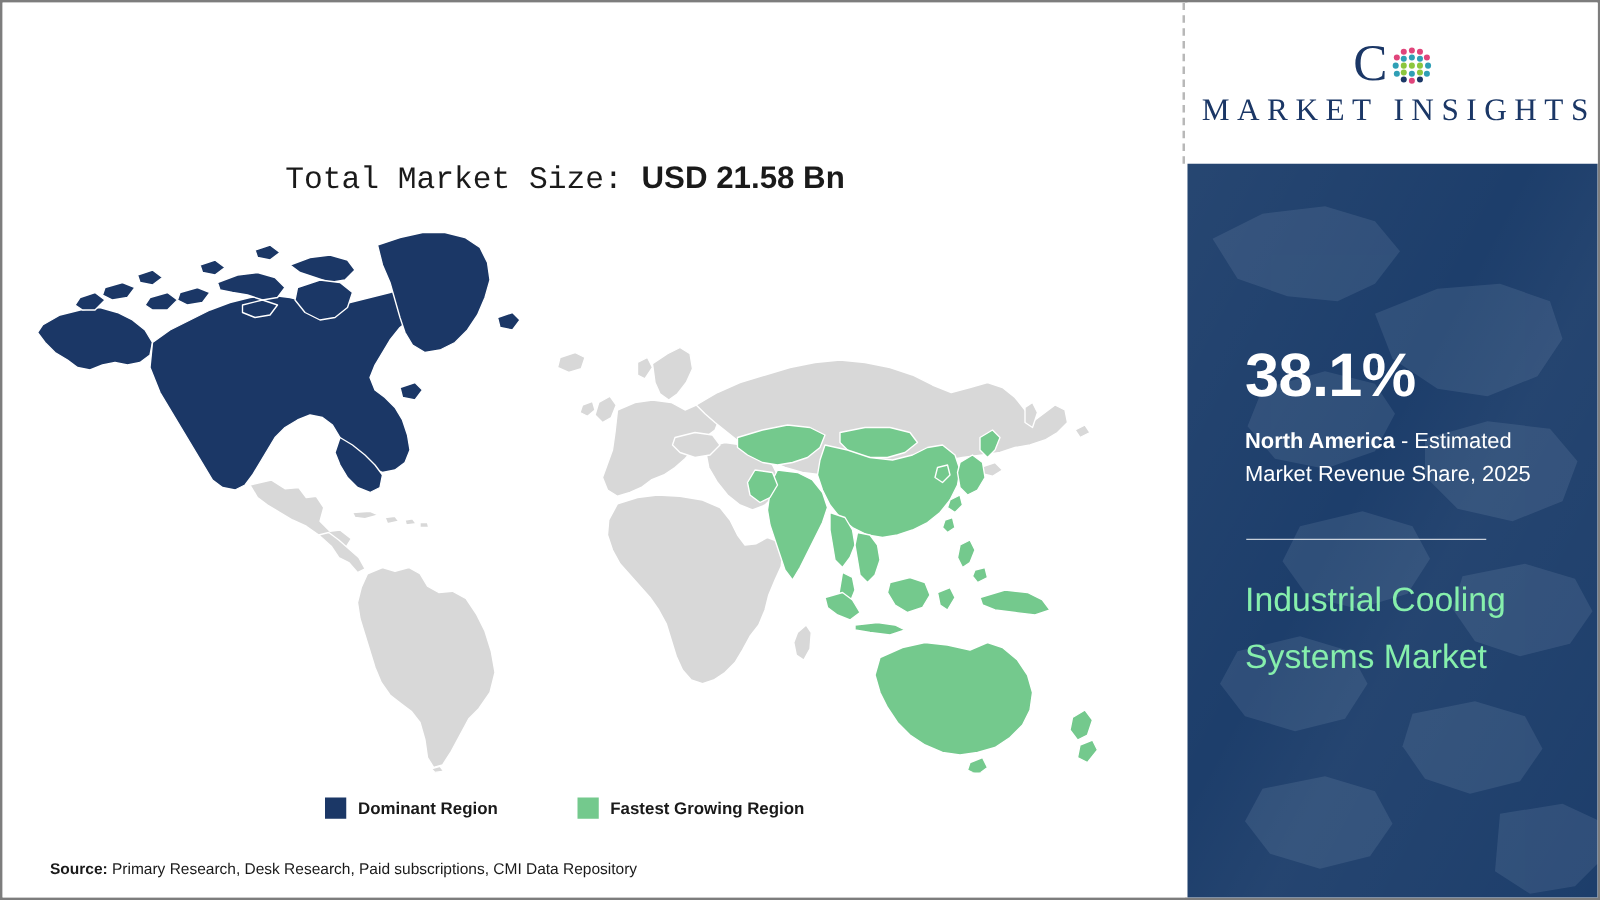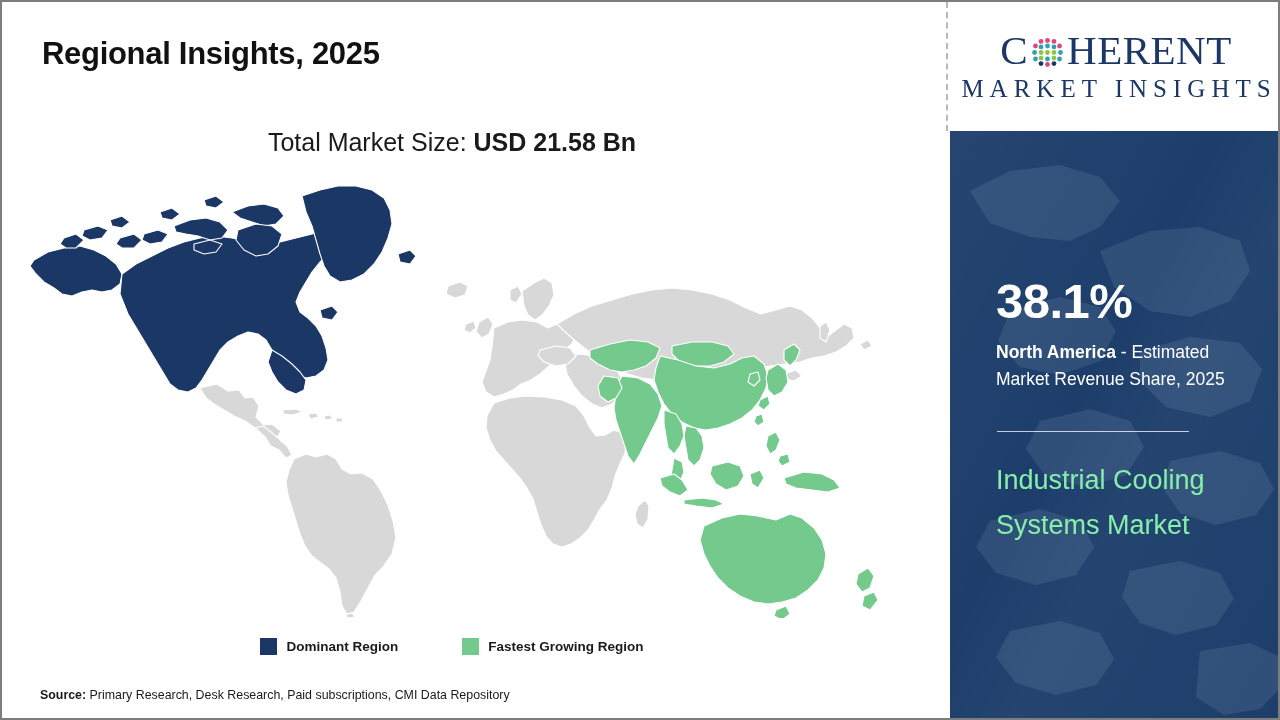--- a/index.html
+++ b/index.html
@@ -28,21 +28,21 @@
     position: absolute; left: 40px; top: 34px;
     font-size: 31px; font-weight: bold; color: #111111;
     letter-spacing: -0.3px;
   }
   #market-size {
     position: absolute; left: 0; top: 126px;
     width: 900px; text-align: center;
     font-size: 25px; color: #1a1a1a;
     white-space: nowrap;
   }
-  #market-size .label { font-weight: normal; }
+  #market-size .label { font-weight: normal; font-family: Liberation Mono, monospace; }
   #market-size .value { font-weight: bold; }
 
   
   #map-wrap {
     position: absolute; left: 22px; top: 176px;
     width: 890px; height: 440px;
   }
   #map-wrap svg { width: 100%; height: 100%; display: block; }
 
   
@@ -142,21 +142,20 @@
     font-weight: 300;
   }
 </style>
 </head>
 <body>
 
 <div id="page">
 
   <div id="left-pane">
 
-    <h1 id="page-title">Regional Insights, 2025</h1>
 
     <div id="market-size">
       <span class="label">Total Market Size: </span><span class="value">USD 21.58 Bn</span>
     </div>
 
     <div id="map-wrap">
       <svg viewBox="0 0 890 440" xmlns="http://www.w3.org/2000/svg">
         <g stroke="#ffffff" stroke-width="1.1" stroke-linejoin="round">
 
           <g fill="#d8d8d8">
@@ -354,21 +353,20 @@
               <circle cx="13" cy="26" r="2.6" fill="#8cc63e"></circle>
               <circle cx="20" cy="27" r="2.6" fill="#2f9fb5"></circle>
               <circle cx="27" cy="26" r="2.6" fill="#8cc63e"></circle>
 
               <circle cx="13" cy="32" r="2.6" fill="#1b3766"></circle>
               <circle cx="20" cy="33" r="2.6" fill="#e0457b"></circle>
               <circle cx="27" cy="32" r="2.6" fill="#1b3766"></circle>
             </g>
           </svg>
         </span>
-        <span>HERENT</span>
       </div>
       <div id="logo-sub">MARKET INSIGHTS</div>
     </div>
 
     <div id="blue-box">
       <div id="blue-texture">
         <svg viewBox="0 0 332 591" xmlns="http://www.w3.org/2000/svg">
           <g fill="#cfe0f5">
             <path d="M20 60 L60 40 110 34 150 46 170 70 150 96 120 110 80 106 40 92 Z"></path>
             <path d="M150 120 L200 100 250 96 290 110 300 140 280 170 240 186 200 180 164 156 Z"></path>

